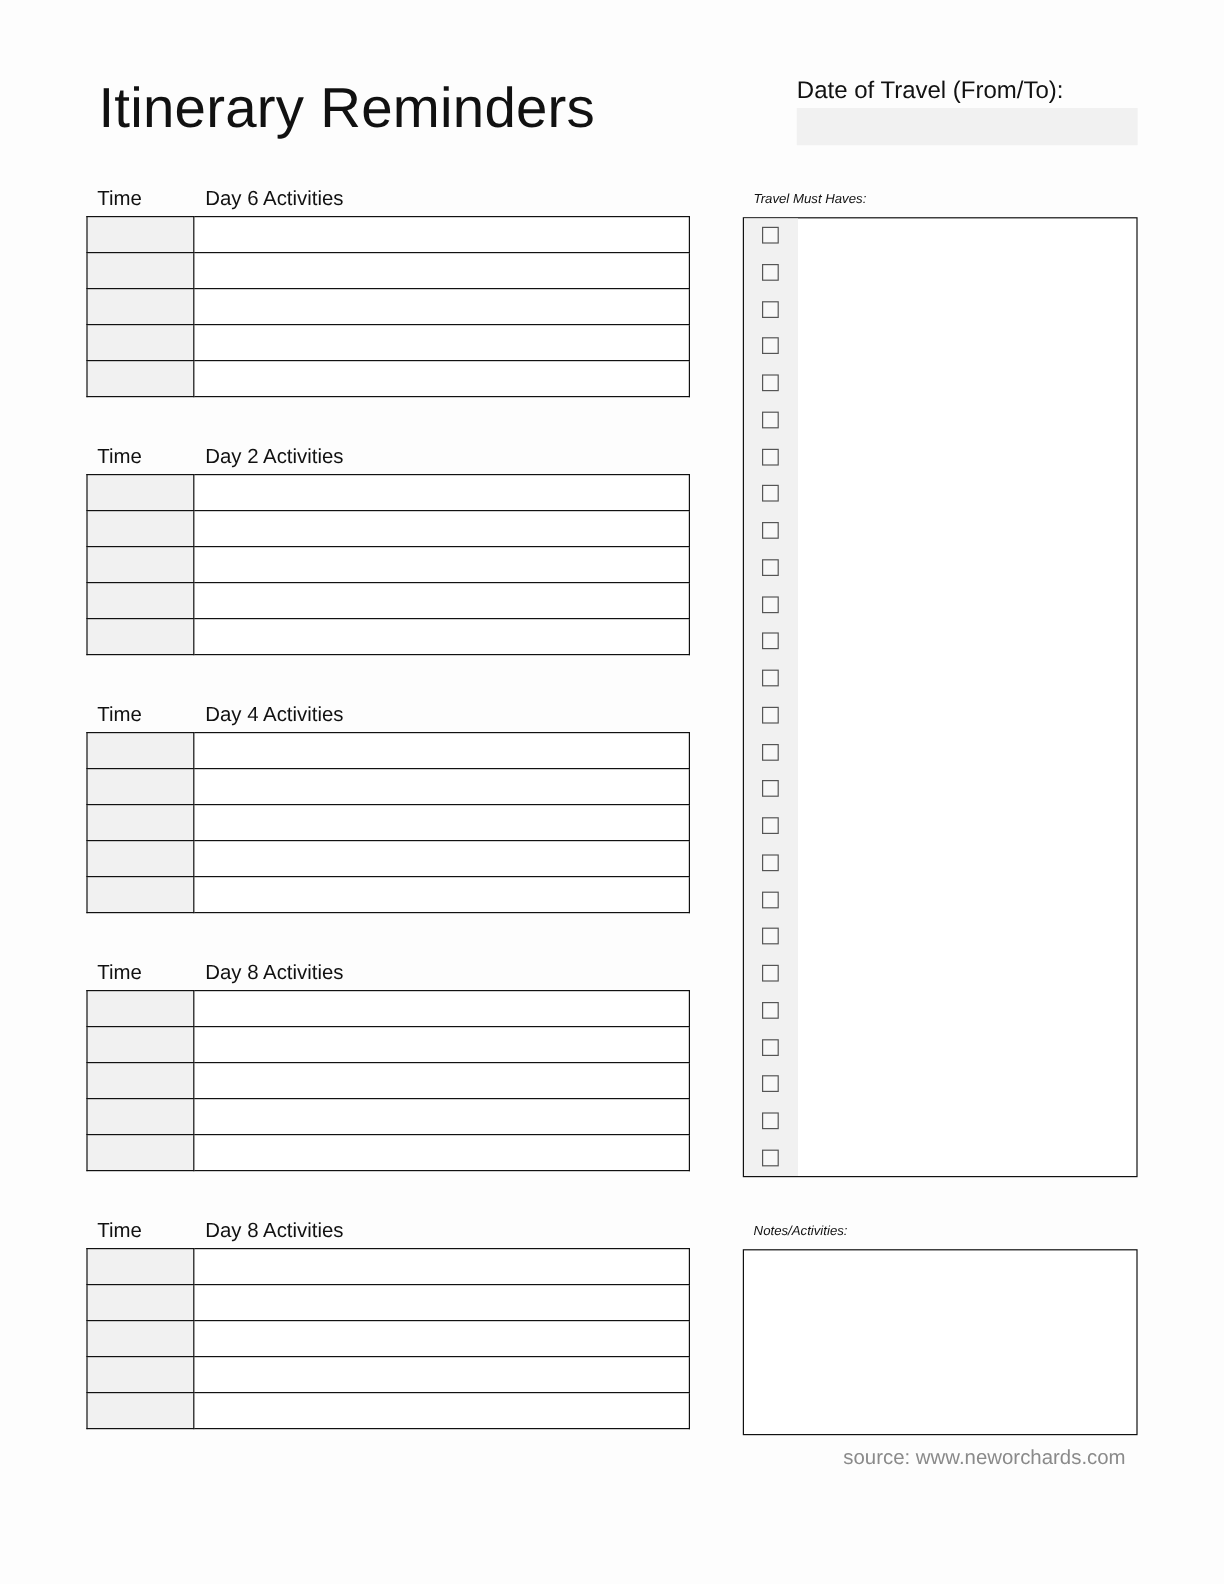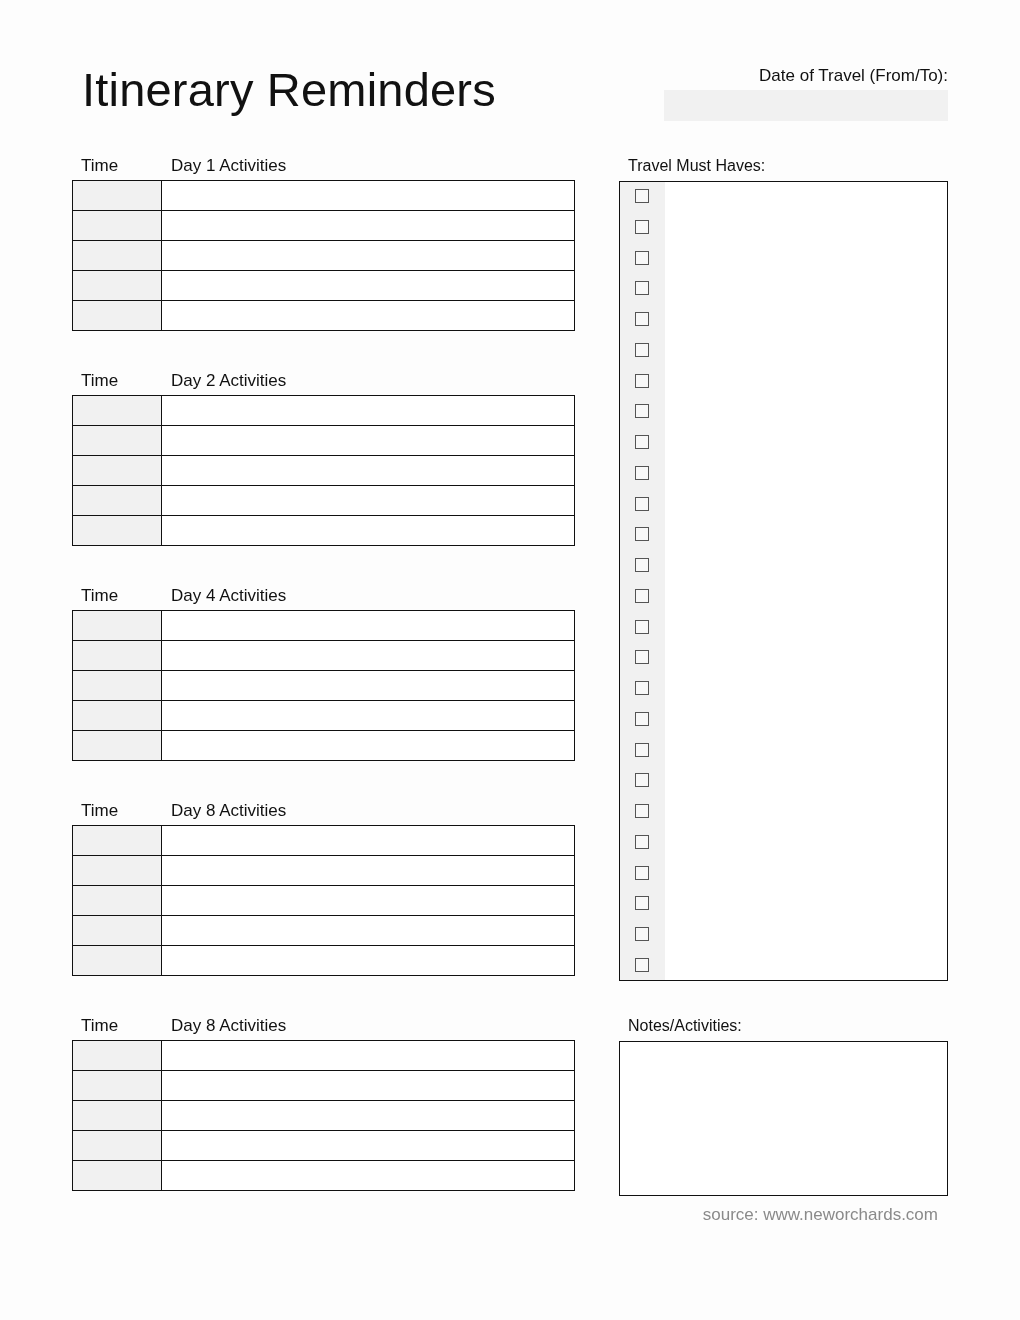--- a/index.html
+++ b/index.html
@@ -24,22 +24,22 @@
       letter-spacing: 0.2px;
       color: #111;
       margin: 0;
       line-height: 56px;
     }
     .date-label {
       position: absolute;
       left: 664px;
       width: 284px;
       top: 65px;
-      text-align: right;
-      font-size: 17px;
+      text-align: left;
+      font-size: 20px;
       line-height: 22px;
     }
     .date-field {
       position: absolute;
       left: 664px;
       top: 90px;
       width: 284px;
       height: 31px;
       background: #f1f1f1;
       border: none;
@@ -93,22 +93,23 @@
       border: none;
       background: transparent;
       outline: none;
       box-sizing: border-box;
       padding: 0 6px;
       font-family: inherit;
       font-size: 14px;
     }
     .section-label {
       position: absolute;
-      font-size: 16px;
+      font-size: 11px;
       line-height: 20px;
+      font-style: italic;
     }
     .musthaves-box {
       position: absolute;
       left: 619px;
       top: 181px;
       width: 329px;
       height: 800px;
       border: 1.5px solid #111;
       box-sizing: border-box;
       background: #fff;
@@ -167,21 +168,21 @@
 <body>
 
 <h1 class="page-title">Itinerary Reminders</h1>
 
 <div class="date-label">Date of Travel (From/To):</div>
 <input class="date-field" type="text" value="" style="">
 
 <div class="day-block" style="top:156px;">
   <div class="day-header">
     <span class="time-h">Time</span>
-    <span class="act-h">Day 1 Activities</span>
+    <span class="act-h">Day 6 Activities</span>
   </div>
   <table class="day-table">
     <tbody>
         <tr>
           <td class="time-cell"><input class="cell-input" style=""></td>
           <td class="act-cell"><input class="cell-input" style=""></td>
         </tr>
     <tr>
           <td class="time-cell"><input class="cell-input" style=""></td>
           <td class="act-cell"><input class="cell-input" style=""></td>

